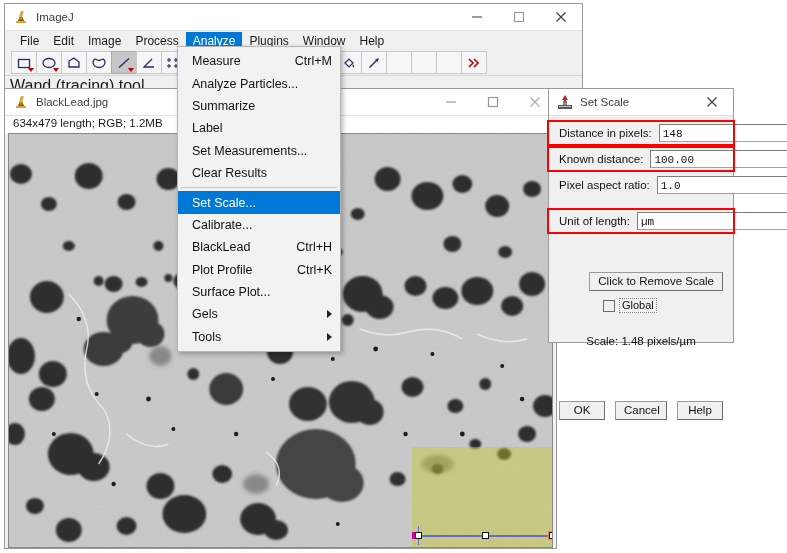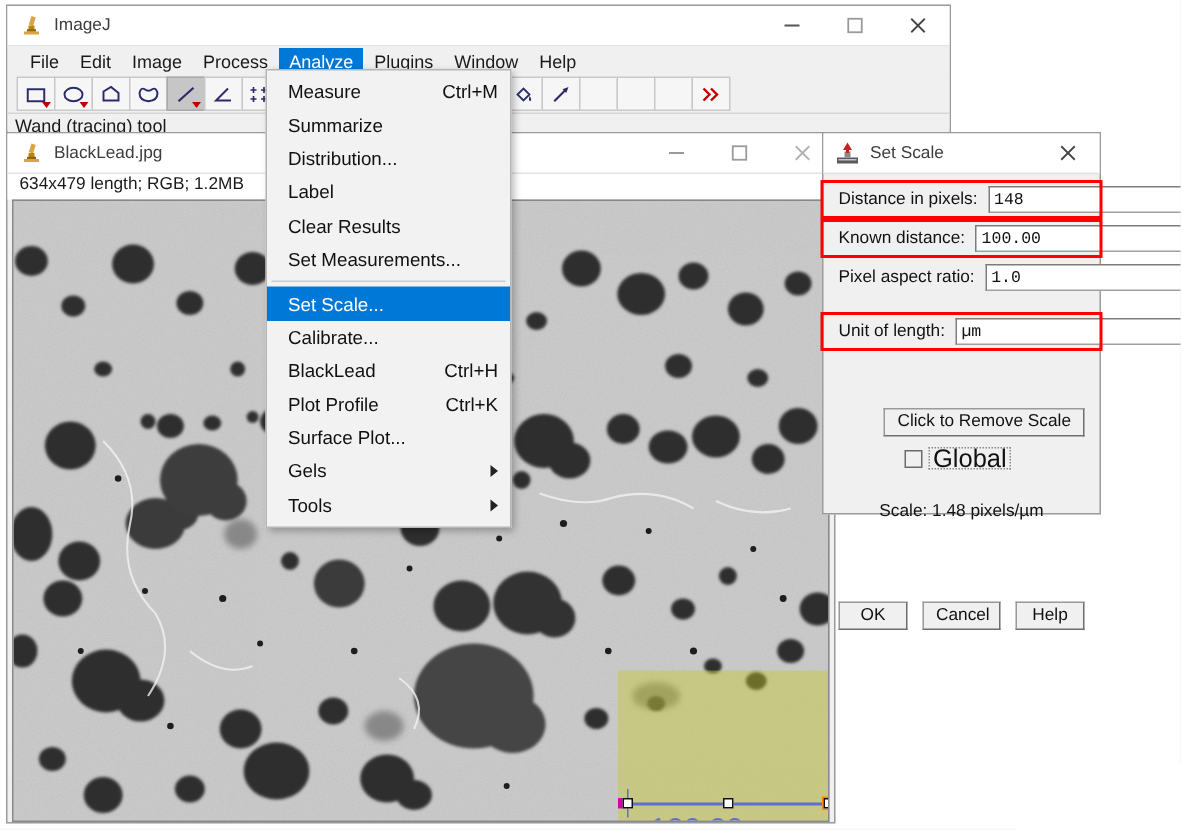--- a/index.html
+++ b/index.html
@@ -36,21 +36,21 @@
   }
   .wbtns { display: flex; height: 100%; flex: 0 0 auto; }
   .wbtn {
     width: 42px; height: 100%;
     display: flex; align-items: center; justify-content: center;
     color: #555; font-size: 12px;
   }
   .wbtn svg { display:block; }
 
   
-  #imagej-window { left: 4px; top: 3px; width: 630px; height: 85px; background: #f0f0f0; }
+  #imagej-window { left: 4px; top: 3px; width: 579px; height: 85px; background: #f0f0f0; }
   .menubar {
     display: flex; align-items: center;
     height: 20px; padding-left: 8px;
     background: #f0f0f0;
     box-sizing: border-box;
   }
   .menu-item {
     font-size: 12px; color: #1a1a1a;
     padding: 2px 7px 3px 7px;
     white-space: nowrap;
@@ -78,21 +78,21 @@
     position: absolute; right: 2px; bottom: 1px;
     width: 0; height: 0;
     border-left: 3px solid transparent;
     border-right: 3px solid transparent;
     border-top: 4px solid #c00000;
   }
   .statusbar {
     height: 17px;
     border-top: 1px solid #d5d5d5;
     background: #f0f0f0;
-    font-size: 12px;
+    font-size: 16px;
     color: #1a1a1a;
     padding: 1px 0 0 5px;
     box-sizing: border-box;
   }
 
   
   #analyze-menu {
     position: absolute;
     left: 177px; top: 46px;
     width: 164px;
@@ -236,21 +236,21 @@
   #remove-scale-row { display: flex; justify-content: flex-end; margin-top: 8px; }
   #global-row { display: flex; align-items: center; margin-top: 7px; padding-left: 44px; }
   .cbox {
     width: 12px; height: 12px;
     border: 1px solid #6b6b6b;
     background: #f0f0f0;
     margin-right: 4px;
     box-sizing: border-box;
   }
   #global-label {
-    font-size: 17px; color: #111;
+    font-size: 11px; color: #111;
     border: 1px dotted #8a8a8a;
     padding: 0 2px;
     line-height: 13px;
   }
   #scale-text {
     font-size: 11.5px; color: #111;
     text-align: center;
     margin-top: 22px;
   }
   #ss-buttons {
@@ -593,33 +593,33 @@
       <div id="sel-label">100.00µm</div>
     </div>
   </div>
 
   <div id="analyze-menu">
       <div class="mi">
         <span>Measure</span>
         <span class="accel">Ctrl+M</span>
       </div>
       <div class="mi">
+        <span>Analyze Particles...</span>
+      </div>
+      <div class="mi">
         <span>Summarize</span>
       </div>
       <div class="mi">
-        <span>Distribution...</span>
-      </div>
-      <div class="mi">
         <span>Label</span>
       </div>
       <div class="mi">
+        <span>Set Measurements...</span>
+      </div>
+      <div class="mi">
         <span>Clear Results</span>
-      </div>
-      <div class="mi">
-        <span>Set Measurements...</span>
       </div>
       <div class="mi-sep"></div>
       <div class="mi sel">
         <span>Set Scale...</span>
       </div>
       <div class="mi">
         <span>Calibrate...</span>
       </div>
       <div class="mi">
         <span>BlackLead</span>

